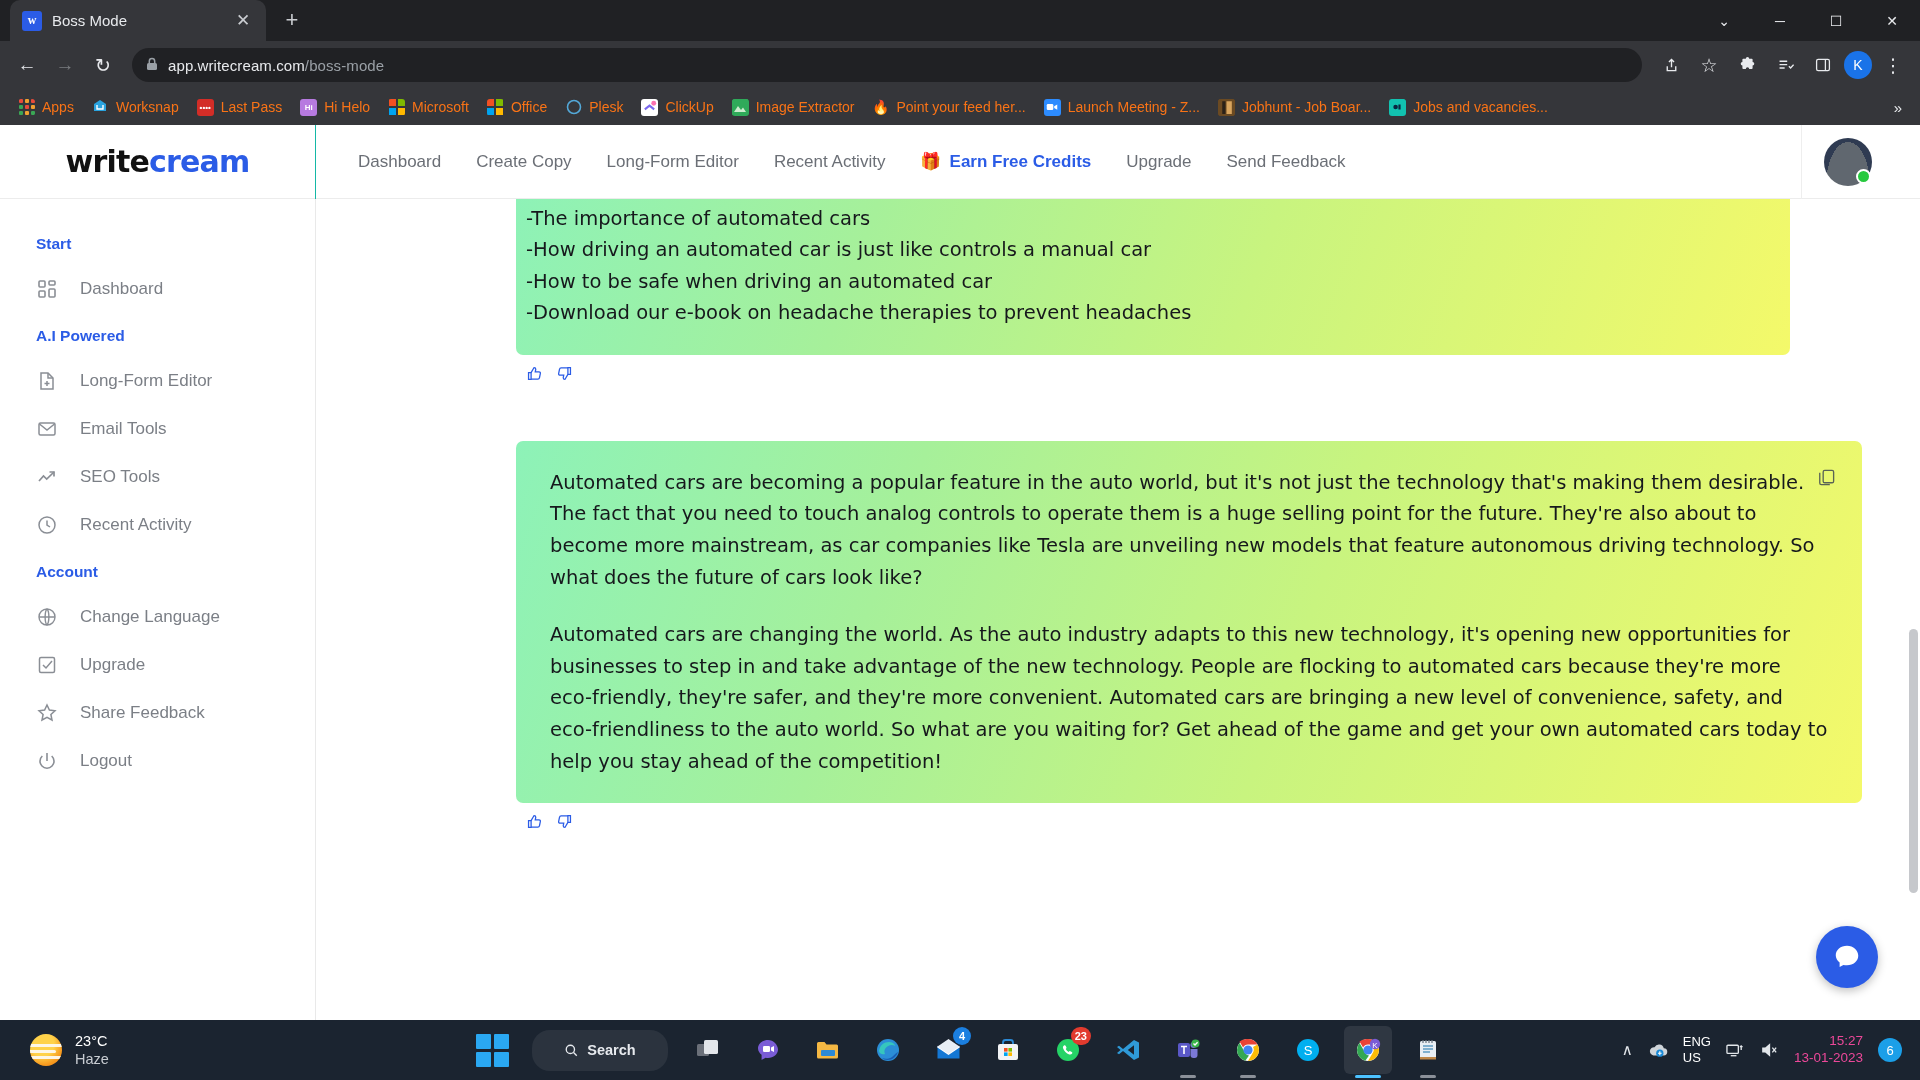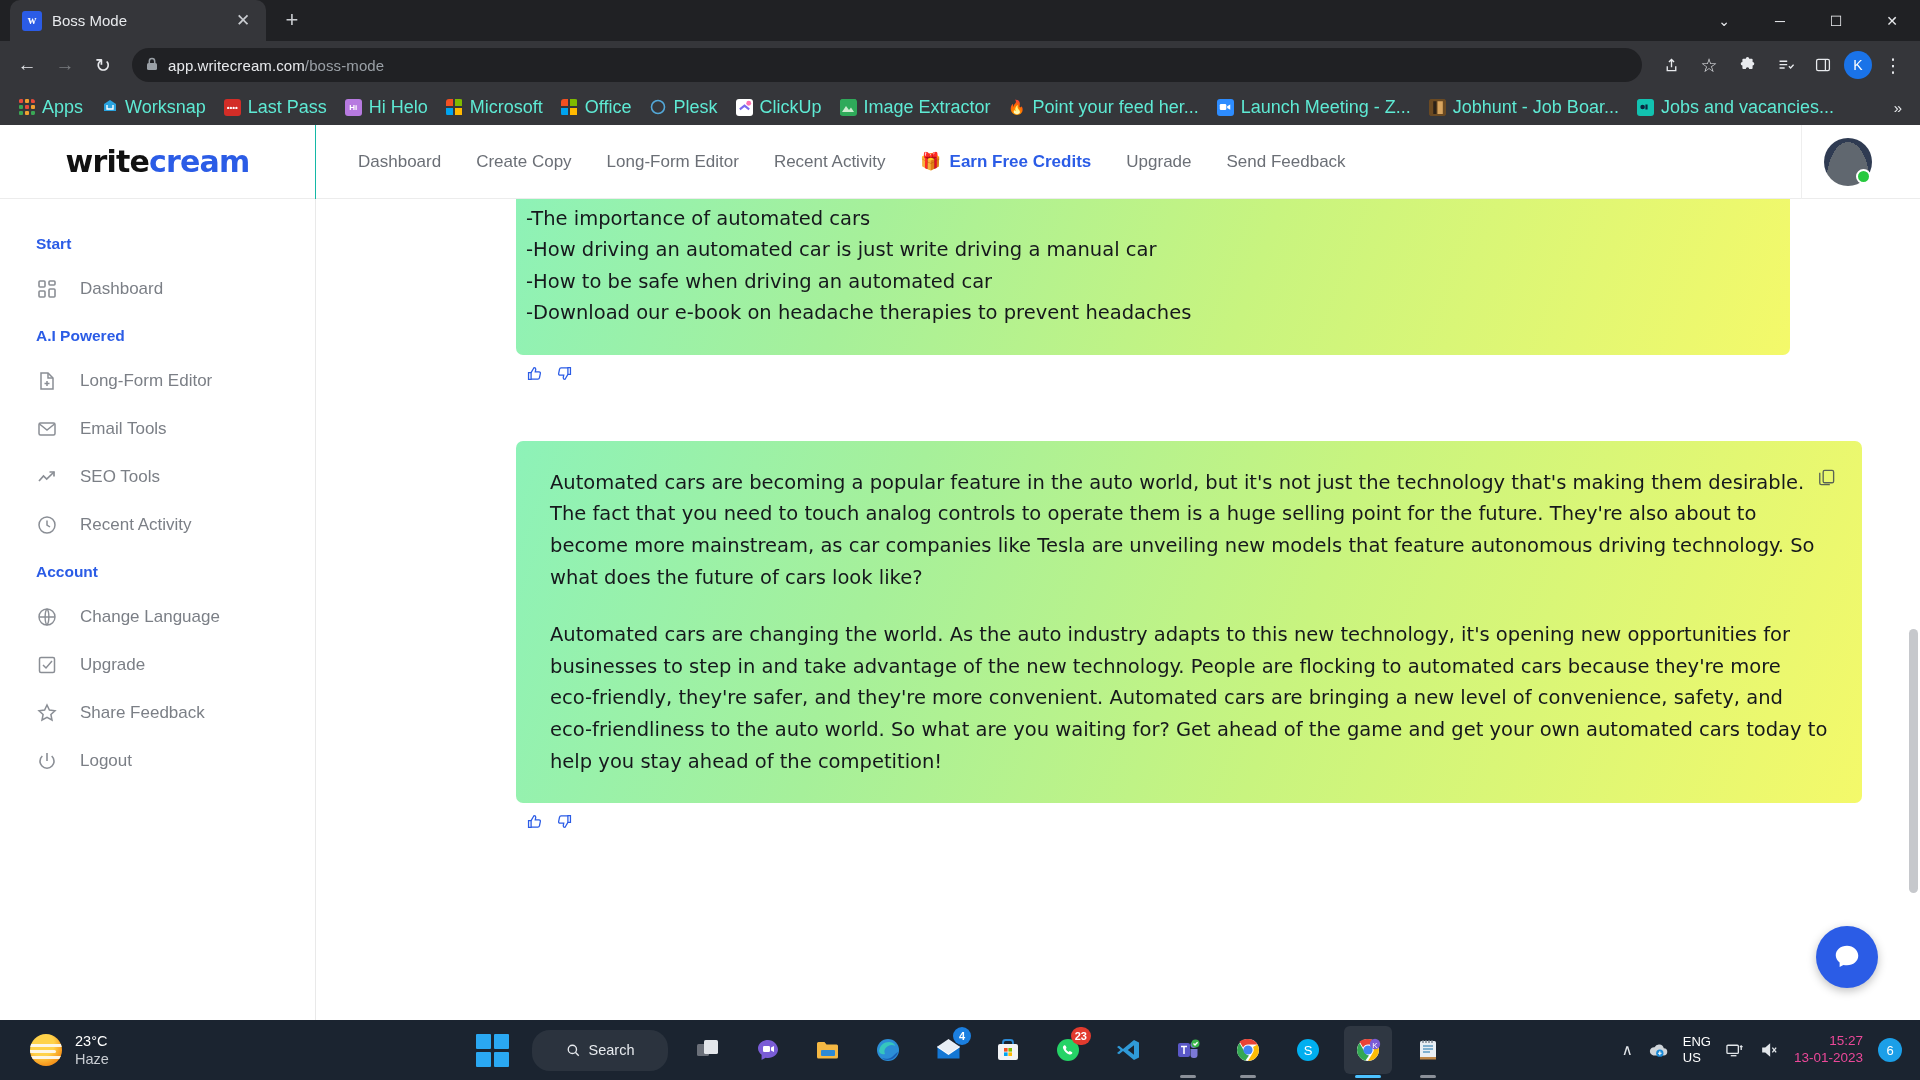--- a/index.html
+++ b/index.html
@@ -44,21 +44,21 @@
   .omni-lock { color: #9aa0a6; font-size: 13px; }
   .omni-url { color: #e8eaed; font-size: 15px; letter-spacing: .1px; }
   .omni-url .path { color: #9aa0a6; }
   .avatar-k {
     width: 28px; height: 28px; border-radius: 50%; background: #1a73e8; color: #fff;
     font-size: 14px; display: flex; align-items: center; justify-content: center; flex-shrink: 0;
   }
 
   .bookmarks { height: 36px; background: #35363a; display: flex; align-items: center; padding: 0 10px; gap: 2px; overflow: hidden; }
   .bm { display: flex; align-items: center; gap: 7px; padding: 5px 8px; border-radius: 5px; white-space: nowrap; flex-shrink: 0; }
-  .bm-label { color: #5eead4; font-size: 18px; }
+  .bm-label { color: #f97316; font-size: 14px; }
   .bm-ico { width: 17px; height: 17px; border-radius: 3px; display: flex; align-items: center; justify-content: center; font-size: 10px; color: #fff; font-weight: bold; flex-shrink: 0; overflow:hidden; }
   .bm-overflow { color: #e8eaed; font-size: 15px; margin-left: auto; padding: 0 8px; }
 
   
   .apps-grid { display: grid; grid-template-columns: repeat(3, 4px); grid-template-rows: repeat(3, 4px); gap: 2px; }
   .apps-grid i { display:block; width:4px; height:4px; border-radius:1px; }
 
   
   .page { flex: 1; background: #fff; display: flex; flex-direction: column; position: relative; overflow: hidden; }
 
@@ -143,21 +143,21 @@
 
   .tb-center { position: absolute; left: 50%; transform: translateX(-50%); display: flex; align-items: center; gap: 0; }
   .tb-app { width: 48px; height: 48px; display: flex; align-items: center; justify-content: center; position: relative; margin: 0 6px; border-radius: 6px; }
   .tb-app.active { background: rgba(255,255,255,.09); }
   .tb-app .dot { position:absolute; bottom:-4px; left:50%; transform:translateX(-50%); width:16px; height:3px; border-radius:2px; background:#8b9099; }
   .tb-app.active .dot { width: 26px; background: #4cc2ff; }
   .win-logo { display: grid; grid-template-columns: 15px 15px; grid-template-rows: 15px 15px; gap: 3px; }
   .win-logo i { background: #2aa8f2; display: block; border-radius: 1px; }
   .searchpill {
     height: 41px; width: 136px; background: rgba(255,255,255,.07); border-radius: 18px;
-    display: flex; align-items: center; justify-content: center; gap: 8px; margin: 0 10px;
+    display: flex; align-items: center; justify-content: center; gap: 8px; margin: 0 10px; font-weight: bold;
   }
   .searchpill span { color: #e7eaee; font-size: 14.5px; }
   .badge {
     position: absolute; top: 1px; right: 1px; min-width: 18px; height: 18px; padding: 0 4px; border-radius: 9px;
     background: #e23b2e; color: #fff; font-size: 11px; display: flex; align-items: center; justify-content: center; font-weight: bold;
   }
   .badge.blue { background: #1b7fe0; }
 
   .tb-right { margin-left: auto; display: flex; align-items: center; gap: 15px; padding-right: 18px; }
   .tb-r-ico { color: #e2e6ea; font-size: 15px; display:flex; align-items:center; justify-content:center; }
@@ -459,21 +459,21 @@
           </div>
         </div>
 
       <div class="content">
         <div class="content-inner">
 
           <div class="card c1">
             <div id="card1-lines">
                 <div class="outline-line">-Introductions</div>
                 <div class="outline-line">-The importance of automated cars</div>
-                <div class="outline-line">-How driving an automated car is just write driving a manual car</div>
+                <div class="outline-line">-How driving an automated car is just like controls a manual car</div>
                 <div class="outline-line">-How to be safe when driving an automated car</div>
                 <div class="outline-line">-Download our e-book on headache therapies to prevent headaches</div>
               </div>
           </div>
           <div class="feedback">
             <span class="fb">
               <svg width="17" height="17" viewBox="0 0 20 20" fill="none" stroke="#2b5ce6" stroke-width="1.5">
                   <path d="M6 9v8H3V9h3z"></path>
                   <path d="M6 9l3.5-6c1.3 0 2 .8 2 2l-.6 3h4.4c1 0 1.8.9 1.6 1.9l-1 5c-.2.9-1 1.6-1.9 1.6H6"></path>
                 </svg>

